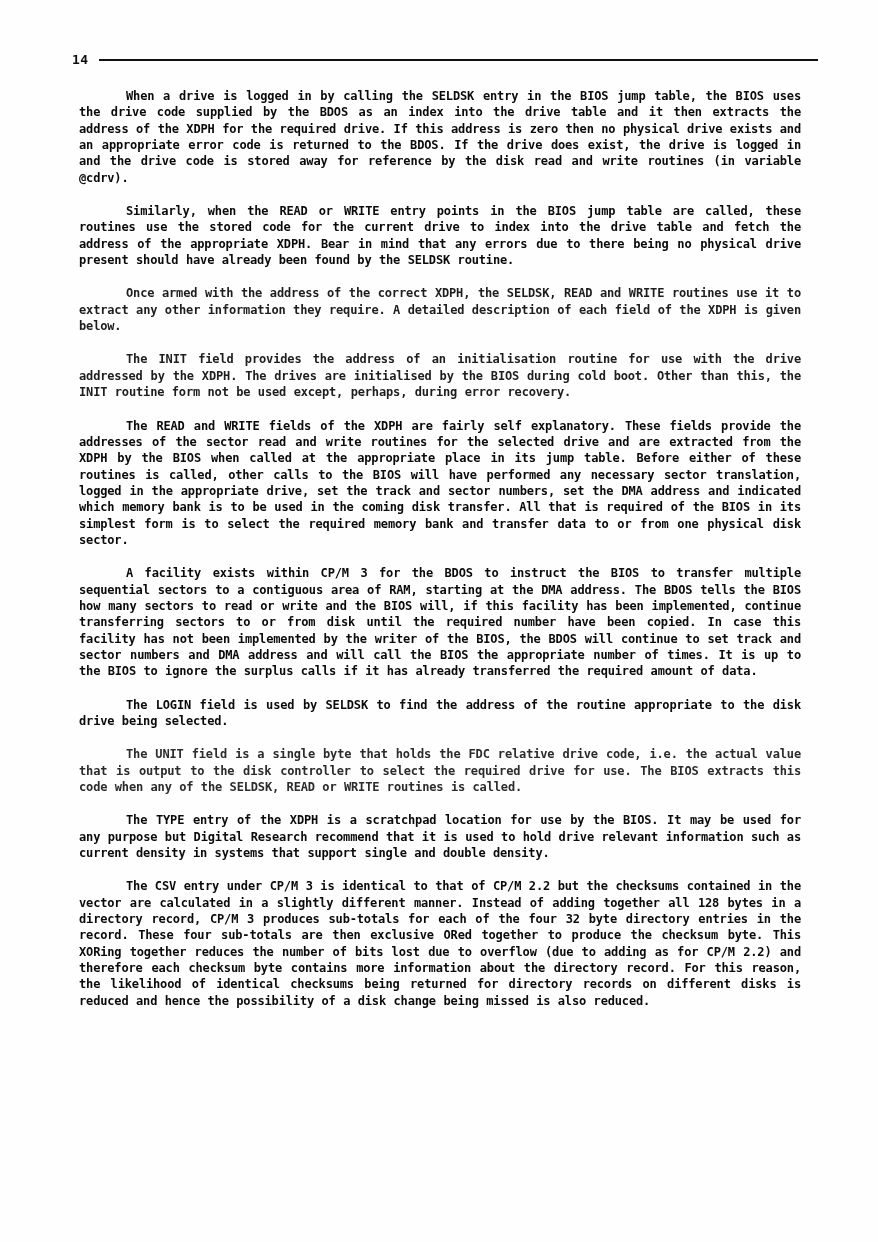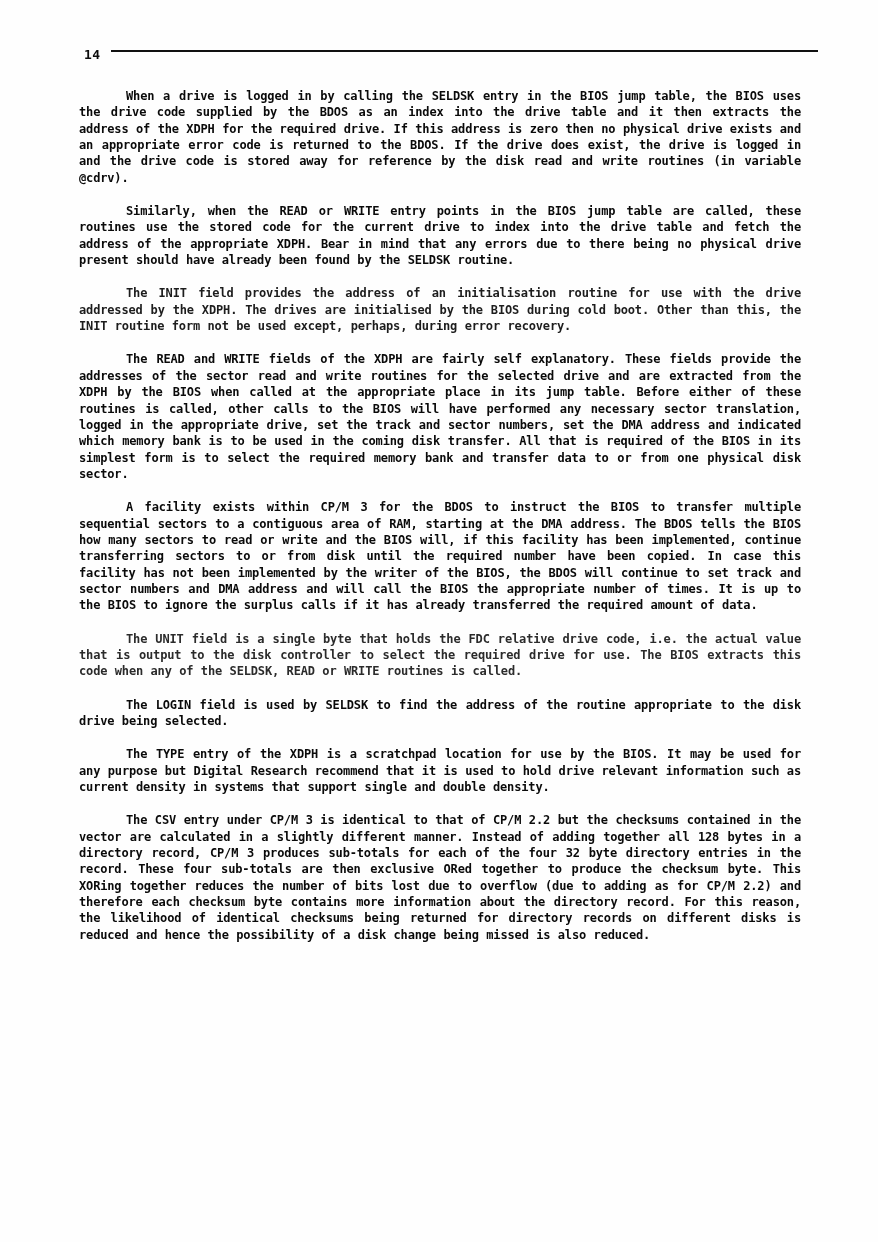--- a/index.html
+++ b/index.html
@@ -19,25 +19,26 @@
     position: relative;
     width: 878px;
     height: 1242px;
     background: #fefefe;
     box-sizing: border-box;
   }
 
   
   .page-header {
     position: absolute;
-    left: 84px;
+    left: 72px;
     top: 48px;
     right: 60px;
     height: 22px;
     display: flex;
+    align-items: center;
   }
   .folio {
     font-family: "DejaVu Sans Mono", "Liberation Mono", monospace;
     font-size: 13px;
     font-weight: bold;
     color: #0d0d0d;
     letter-spacing: 0.5px;
     line-height: 1;
     padding-right: 10px;
     white-space: nowrap;
@@ -90,29 +91,30 @@
     <span class="folio">14</span>
     <span class="header-rule"></span>
   </div>
 
   <div class="body-block">
 
     <p class="para heavy">When a drive is logged in by calling the SELDSK entry in the BIOS jump table, the BIOS uses the drive code supplied by the BDOS as an index into the drive table and it then extracts the address of the XDPH for the required drive. If this address is zero then no physical drive exists and an appropriate error code is returned to the BDOS.  If the drive does exist, the drive is logged in and the drive code is stored away for reference by the disk read and write routines (in variable @cdrv).</p>
 
     <p class="para heavy">Similarly, when the READ or WRITE entry points in the BIOS jump table are called, these routines use the stored code for the current drive to index into the drive table and fetch the address of the appropriate XDPH.  Bear in mind that any errors due to there being no physical drive present should have already been found by the SELDSK routine.</p>
 
+    <p class="para light">Once armed with the address of the correct XDPH, the SELDSK, READ and WRITE routines use it to extract any other information they require.  A detailed description of each field of the XDPH is given below.</p>
 
     <p class="para light">The INIT field provides the address of an initialisation routine for use with the drive addressed by the XDPH.  The drives are initialised by the BIOS during cold boot.  Other than this, the INIT routine form not be used except, perhaps, during error recovery.</p>
 
     <p class="para heavy">The READ and WRITE fields of the XDPH are fairly self explanatory.  These fields provide the addresses of the sector read and write routines for the selected drive and are extracted from the XDPH by the BIOS when called at the appropriate place in its jump table.  Before either of these routines is called, other calls to the BIOS will have performed any necessary sector translation, logged in the appropriate drive, set the track and sector numbers, set the DMA address and indicated which memory bank is to be used in the coming disk transfer.  All that is required of the BIOS in its simplest form is to select the required memory bank and transfer data to or from one physical disk sector.</p>
 
     <p class="para heavy">A facility exists within CP/M 3 for the BDOS to instruct the BIOS to transfer multiple sequential sectors to a contiguous area of RAM, starting at the DMA address.  The BDOS tells the BIOS how many sectors to read or write and the BIOS will, if this facility has been implemented, continue transferring sectors to or from disk until the required number have been copied.  In case this facility has not been implemented by the writer of the BIOS, the BDOS will continue to set track and sector numbers and DMA address and will call the BIOS the appropriate number of times.  It is up to the BIOS to ignore the surplus calls if it has already transferred the required amount of data.</p>
 
+    <p class="para heavy">The LOGIN field is used by SELDSK to find the address of the routine appropriate to the disk drive being selected.</p>
+
     <p class="para faded">The UNIT field is a single byte that holds the FDC relative drive code, i.e. the actual value that is output to the disk controller to select the required drive for use.  The BIOS extracts this code when any of the SELDSK, READ or WRITE routines is called.</p>
-
-    <p class="para heavy">The LOGIN field is used by SELDSK to find the address of the routine appropriate to the disk drive being selected.</p>
 
     <p class="para heavy">The TYPE entry of the XDPH is a scratchpad location for use by the BIOS. It may be used for any purpose but Digital Research recommend that it is used to hold drive relevant information such as current density in systems that support single and double density.</p>
 
     <p class="para heavy">The CSV entry under CP/M 3 is identical to that of CP/M 2.2 but the checksums contained in the vector are calculated in a slightly different manner. Instead of adding together all 128 bytes in a directory record, CP/M 3 produces sub-totals for each of the four 32 byte directory entries in the record.  These four sub-totals are then exclusive ORed together to produce the checksum byte. This XORing together reduces the number of bits lost due to overflow (due to adding as for CP/M 2.2) and therefore each checksum byte contains more information about the directory record.  For this reason, the likelihood of identical checksums being returned for directory records on different disks is reduced and hence the possibility of a disk change being missed is also reduced.</p>
 
   </div>
 </div>
 
 </body></html>

